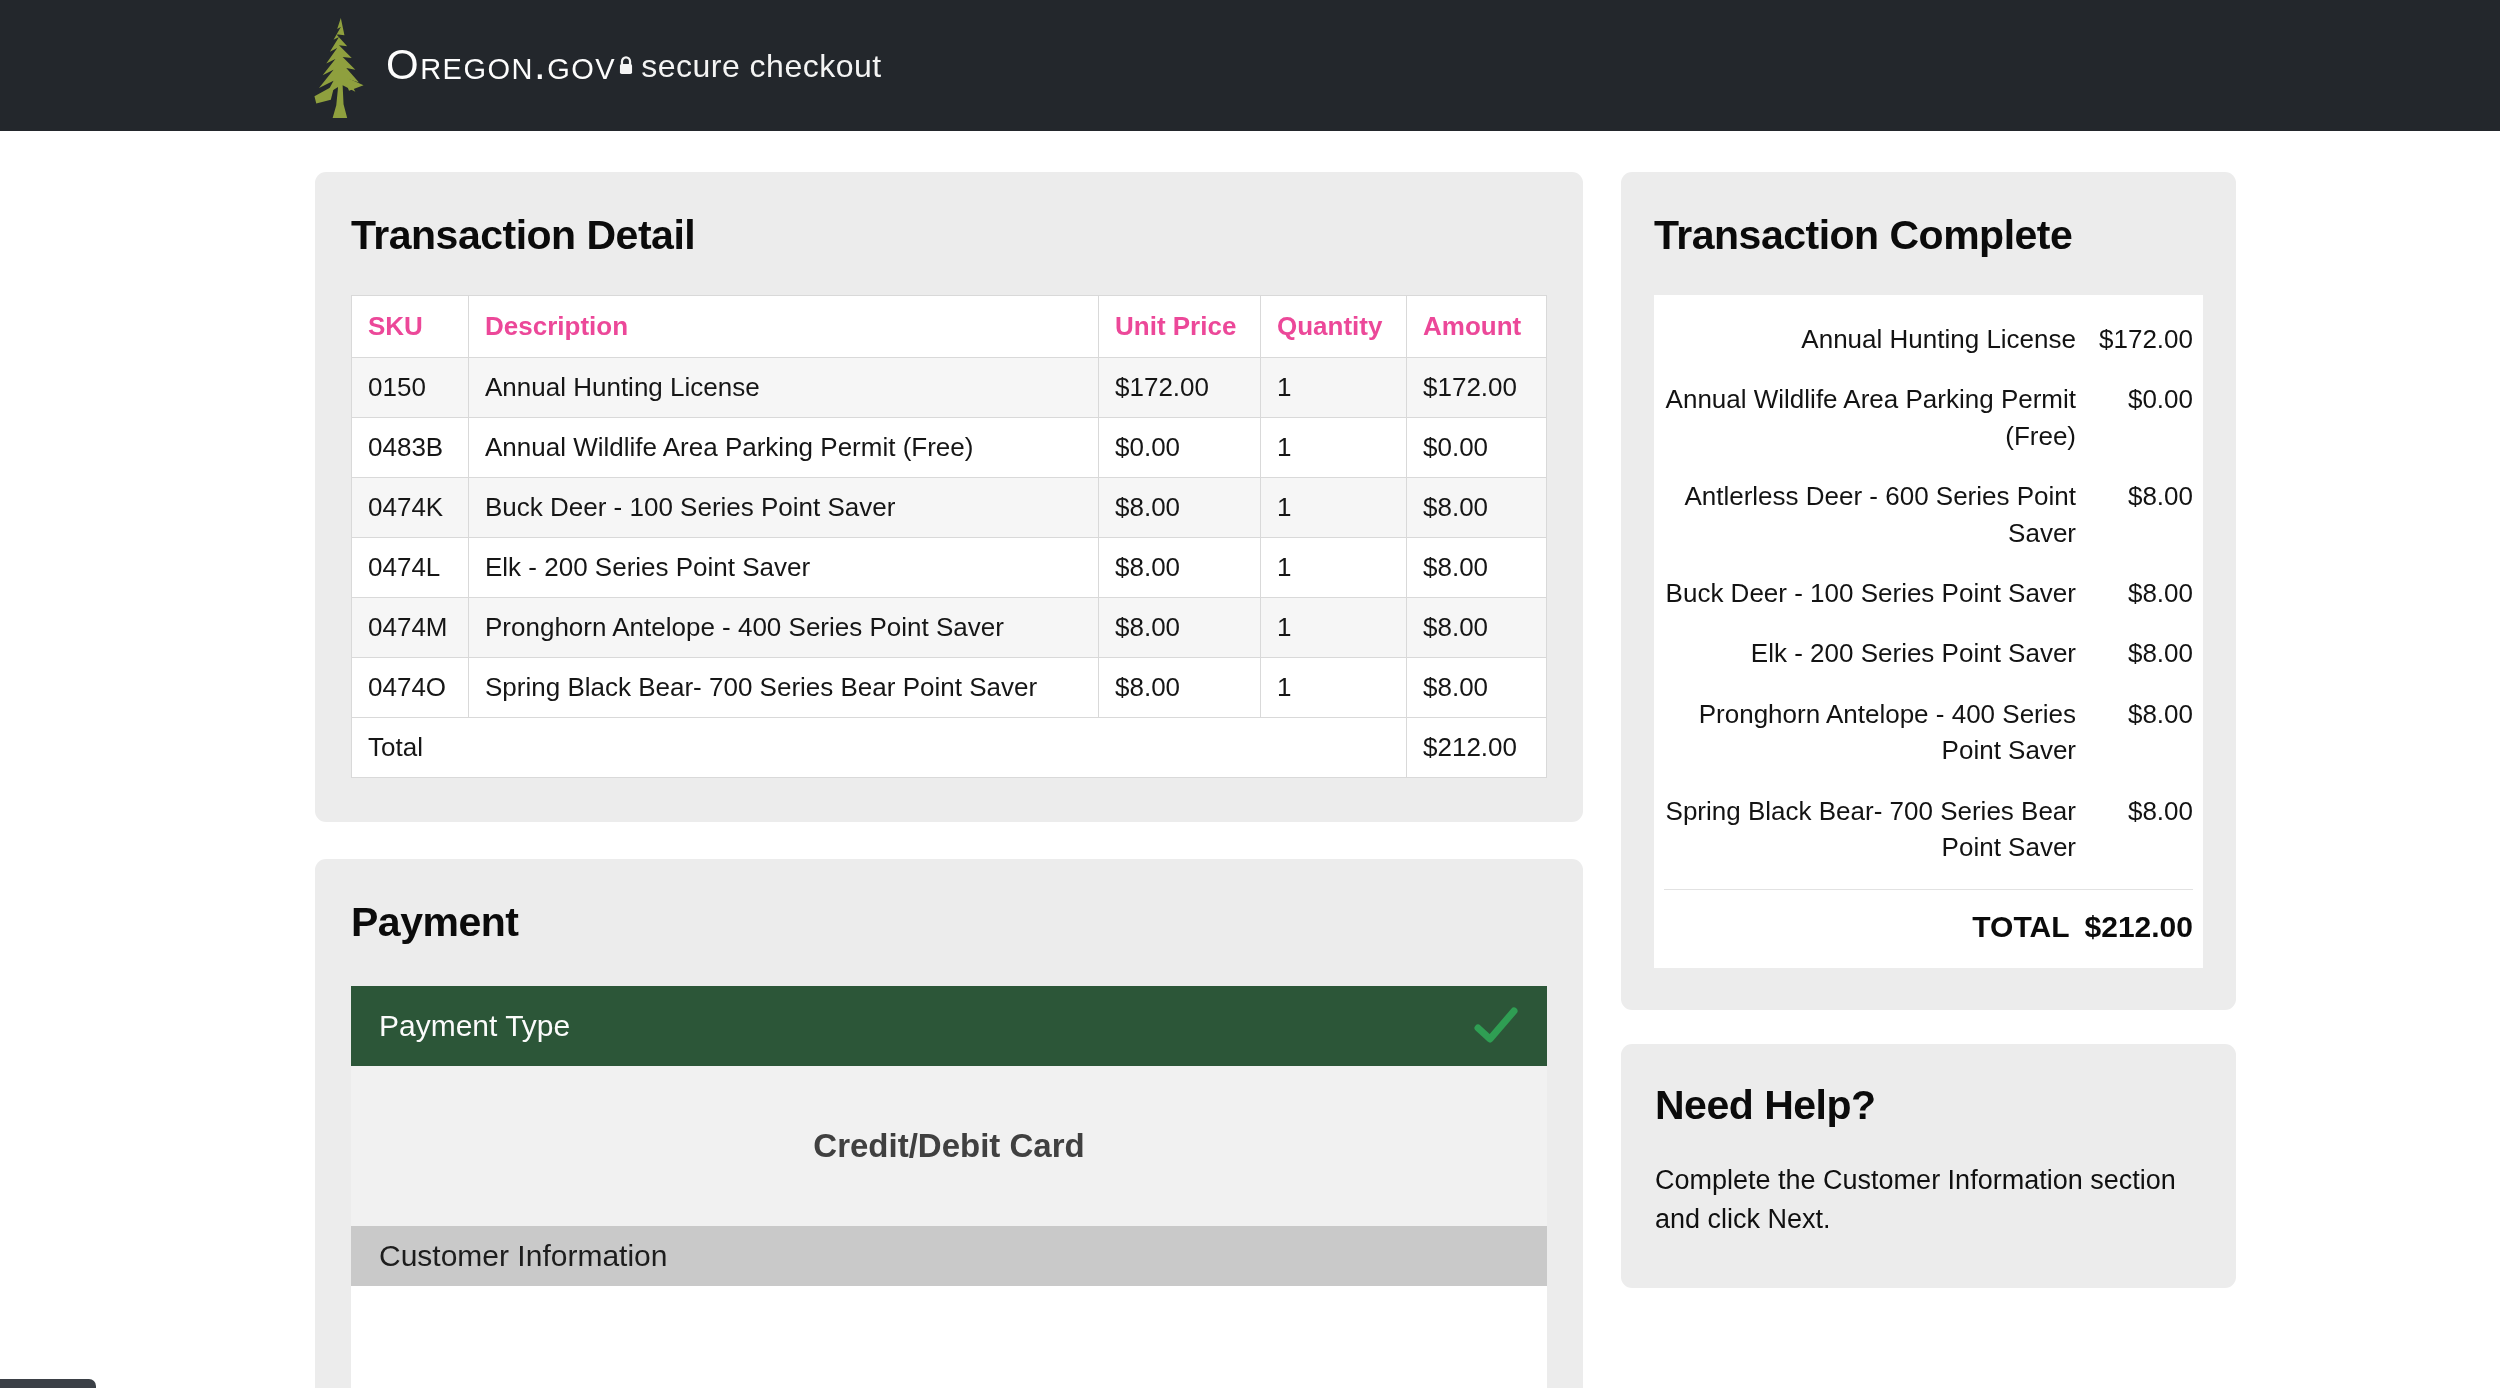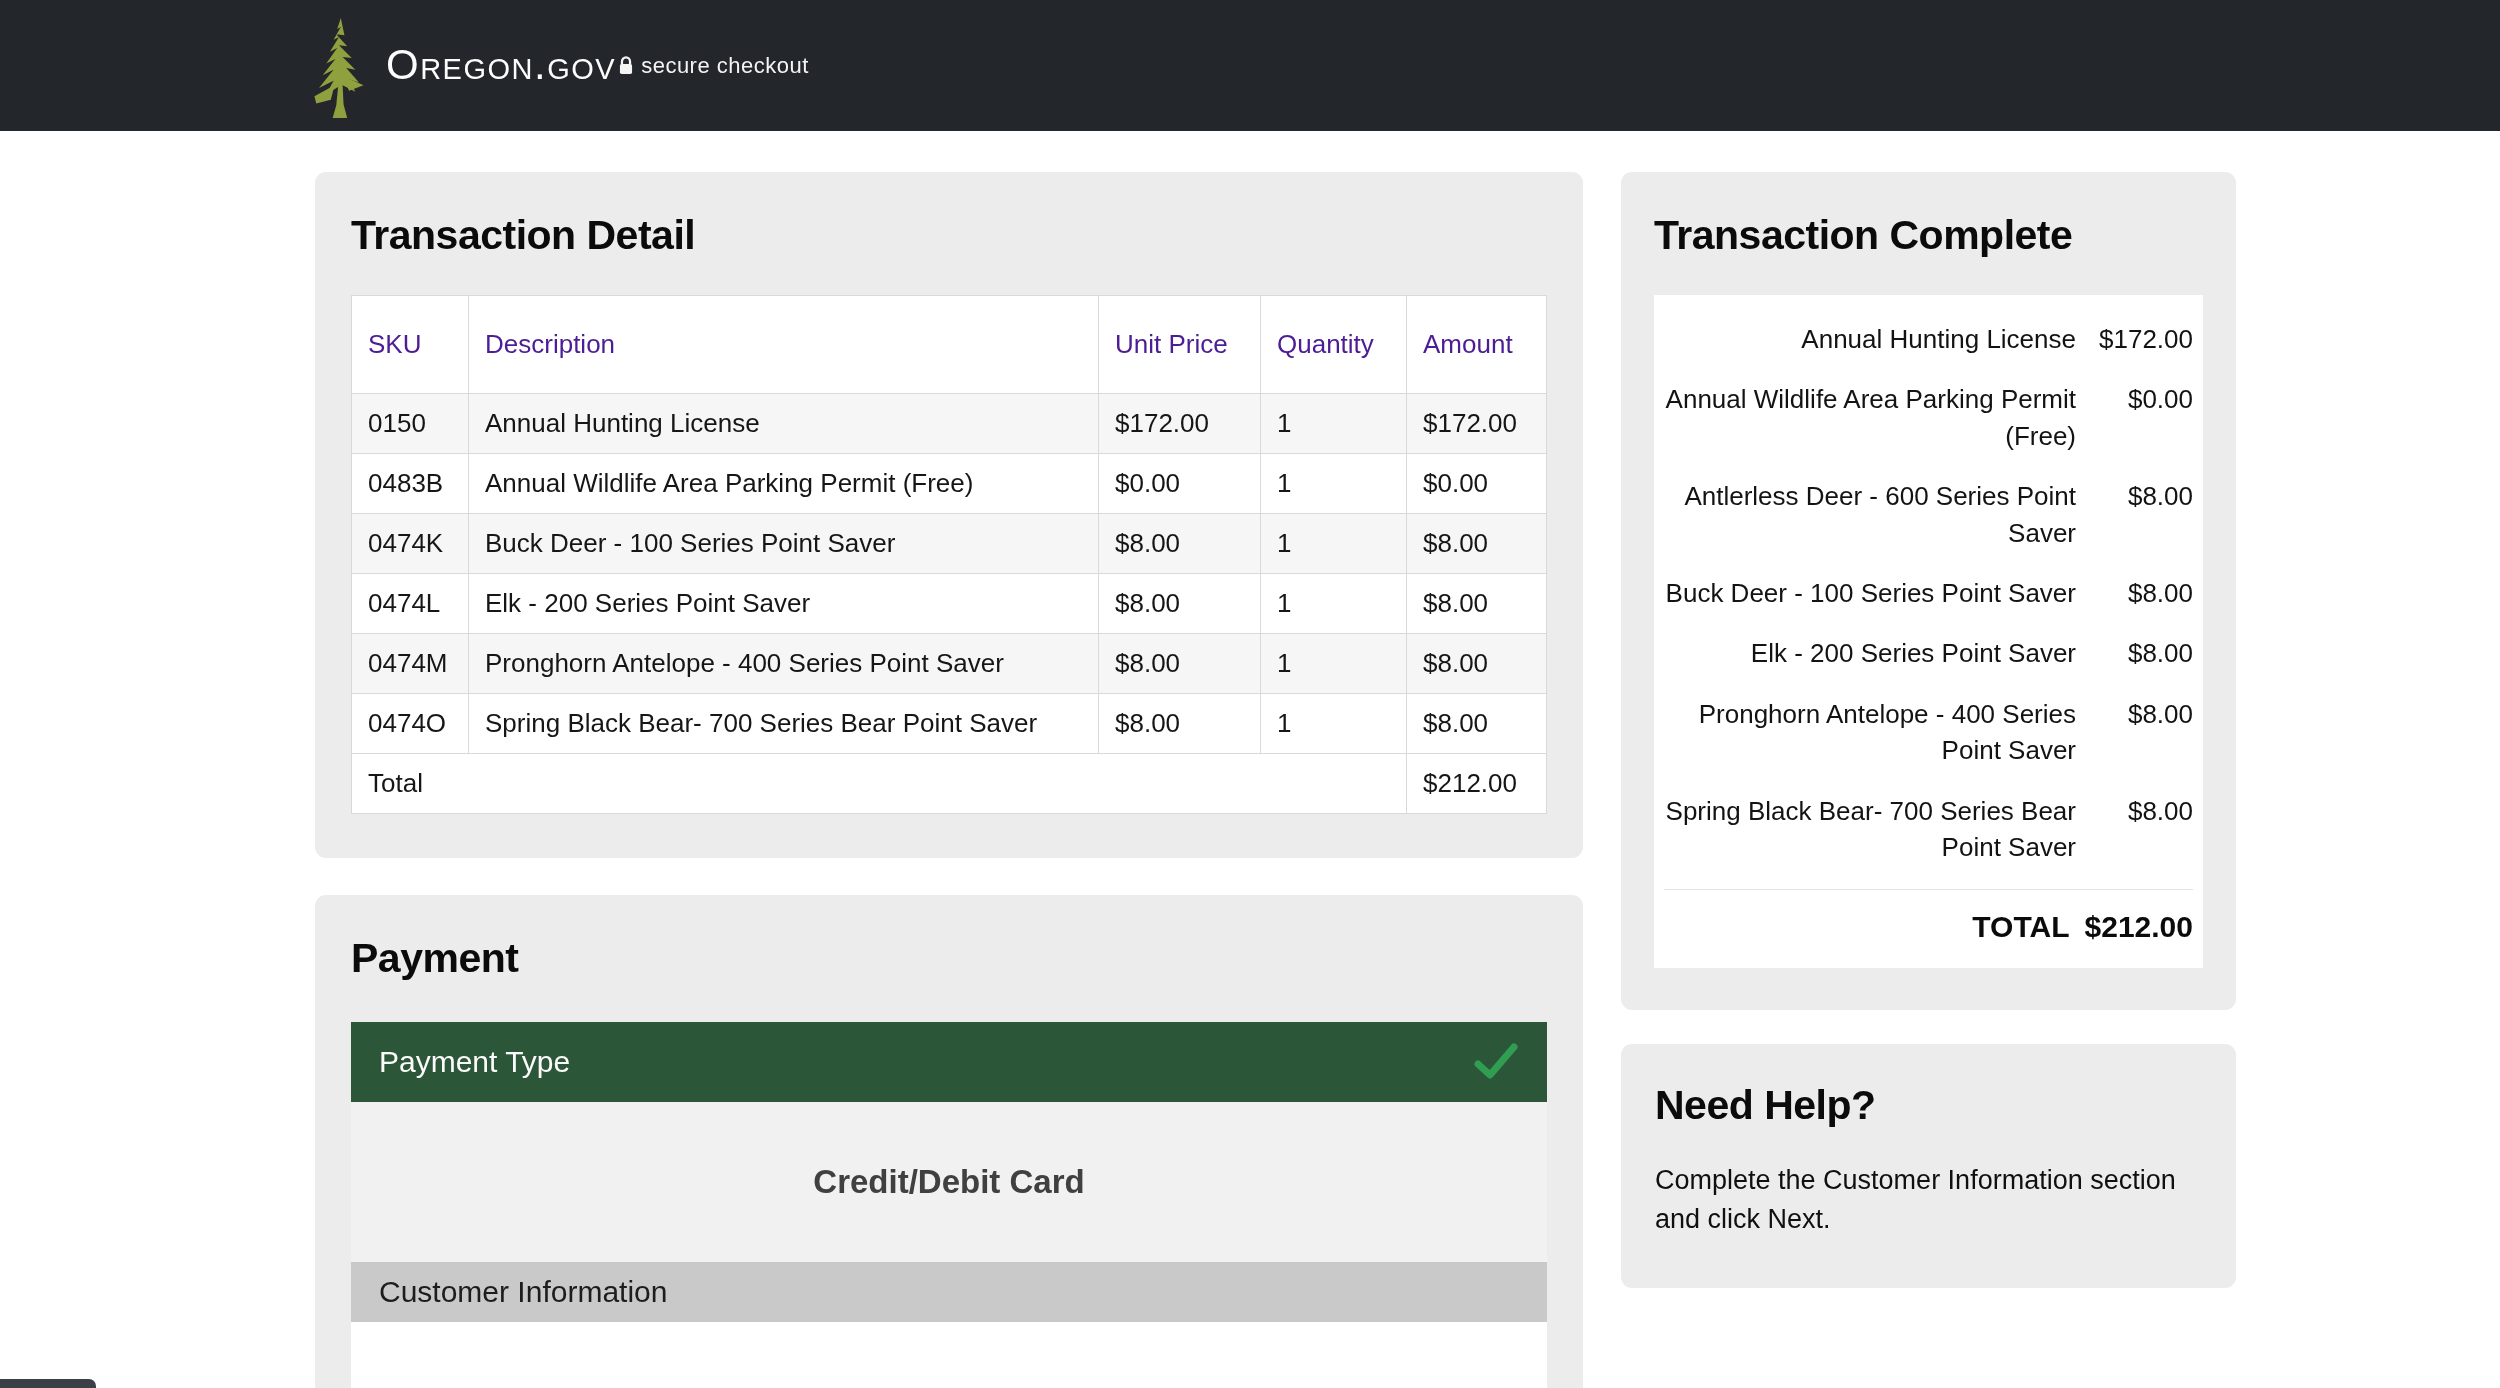--- a/index.html
+++ b/index.html
@@ -42,21 +42,21 @@
   .logo-name {
     color: #fdfdfd;
     font-size: 42px;
     font-variant: small-caps;
     letter-spacing: 1.5px;
     font-weight: 500;
     line-height: 1.05;
   }
   .logo-tagline {
     color: #f4f4f4;
-    font-size: 22px;
+    font-size: 32px;
     font-weight: 400;
     letter-spacing: 0.5px;
     display: flex;
     align-items: center;
     gap: 5px;
     margin-top: 1px;
   }
   .lock-icon-svg { width: 20px; height: 21px; margin-top: -2px; }
 
   
@@ -88,21 +88,21 @@
     background: #ffffff;
     font-size: 26px;
   }
   .detail-table th, .detail-table td {
     border: 1px solid var(--table-border);
     padding: 14px 16px;
     text-align: left;
     font-weight: 400;
     color: #161616;
   }
-  .detail-table th { font-weight: 400; color: #4c1d95; padding: 33px 16px; }
+  .detail-table th { font-weight: 700; color: #ec4899; padding: 15px 16px; }
   .detail-table tbody tr:nth-child(odd) td { background: var(--row-alt); }
   .col-sku { width: 117px; }
   .col-unitprice { width: 162px; }
   .col-qty { width: 146px; }
   .col-amount { width: 140px; }
 
   
   .payment-card { padding: 40px 36px 60px 36px; }
   .payment-card .card-title { margin-bottom: 40px; }
   .payment-box { width: 100%; }

